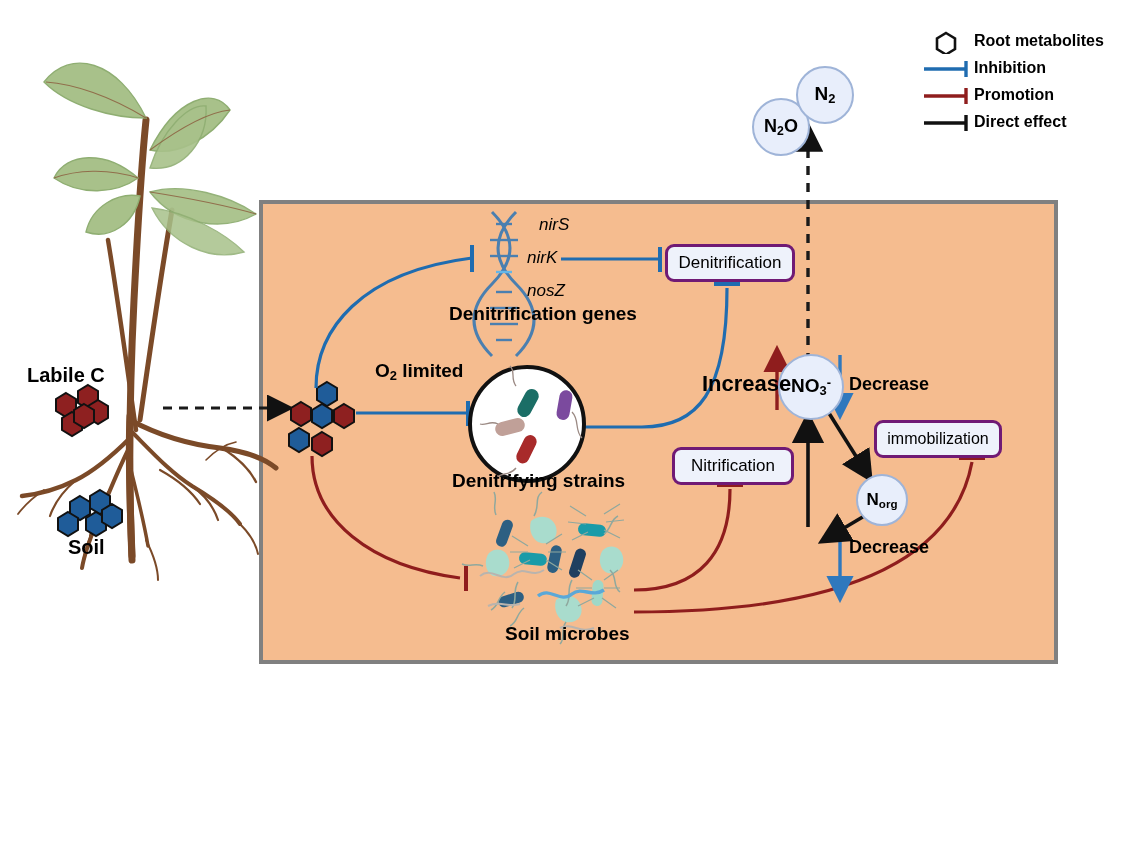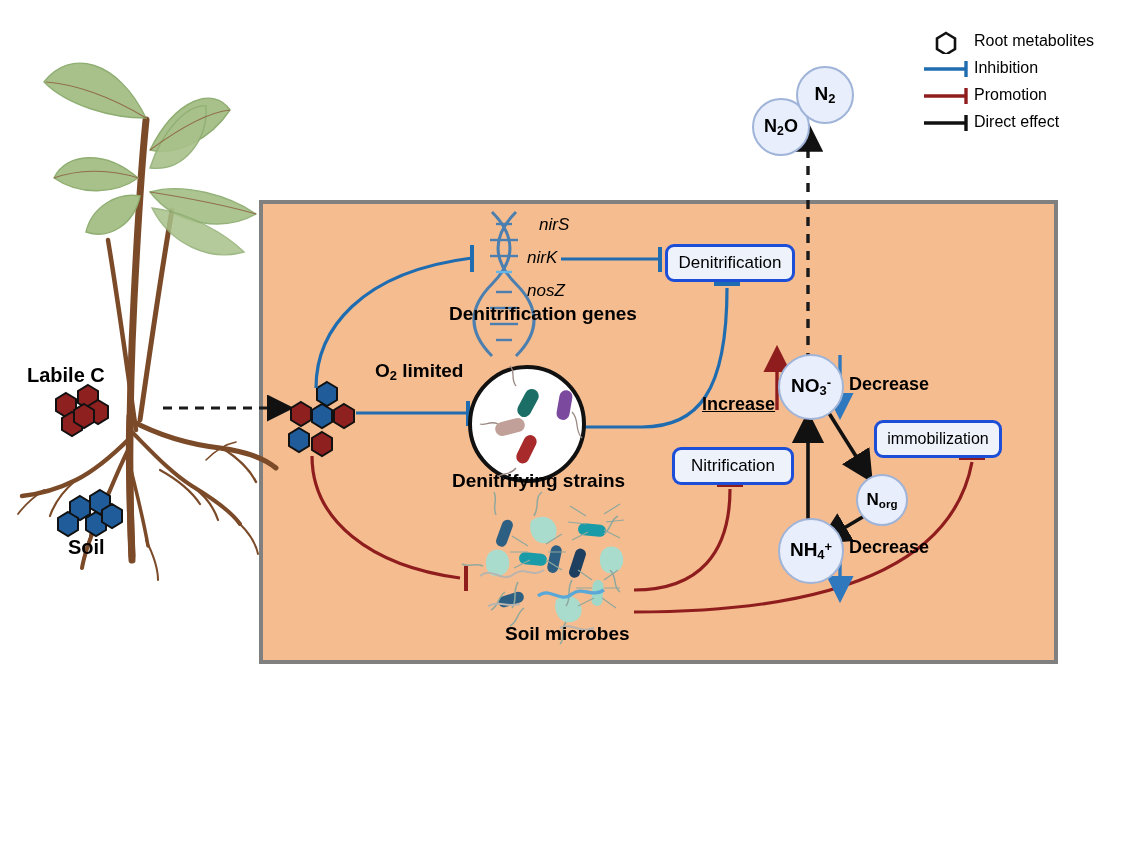--- a/index.html
+++ b/index.html
@@ -4,30 +4,30 @@
 <style>
   html,body{margin:0;padding:0;background:#ffffff;}
   body{width:1128px;height:846px;position:relative;overflow:hidden;
        font-family:"Liberation Sans",sans-serif;}
   #stage{position:absolute;left:0;top:0;width:1128px;height:846px;}
   svg#canvas{position:absolute;left:0;top:0;width:1128px;height:846px;}
 
   .lbl{position:absolute;font-family:"Liberation Sans",sans-serif;
        font-weight:bold;color:#000;white-space:nowrap;}
   .lbl.ital{font-style:italic;font-weight:normal;}
-  .box{position:absolute;background:#eef2fb;border:3px solid #1d4ed8;
+  .box{position:absolute;background:#eef2fb;border:3px solid #701a75;
        border-radius:9px;display:flex;align-items:center;justify-content:center;
        font-family:"Liberation Sans",sans-serif;font-weight:normal;color:#000;
        white-space:nowrap;}
   .circ{position:absolute;border-radius:50%;background:#e8eefb;
         border:2px solid #9fb4d8;display:flex;align-items:center;
         justify-content:center;font-weight:bold;color:#000;}
   .legend{position:absolute;left:922px;top:30px;width:200px;}
   .legrow{position:relative;height:27px;}
-  .legtxt{position:absolute;left:52px;top:2px;font-weight:normal;font-size:16px;
+  .legtxt{position:absolute;left:52px;top:2px;font-weight:bold;font-size:16px;
           color:#000;white-space:nowrap;}
   sub{font-size:.68em;vertical-align:-.25em;}
   sup{font-size:.68em;vertical-align:.38em;}
 </style>
 </head>
 <body>
 
 <div id="stage">
 
 <svg id="canvas" viewBox="0 0 1128 846">
@@ -278,24 +278,21 @@
 <div class="box" style="left:874px;top:420px;width:122px;height:32px;font-size:16px;">immobilization</div>
 
 <div class="lbl" style="left:375px;top:360px;font-size:19px;">O<sub>2</sub> limited</div>
 
 <div class="lbl" style="left:452px;top:470px;font-size:19px;">Denitrifying strains</div>
 <div class="lbl" style="left:477px;top:623px;font-size:19px;margin-left:28px;">Soil microbes</div>
 
 <div class="circ" style="left:778px;top:354px;width:62px;height:62px;font-size:19px;">
   <span>NO<sub>3</sub><sup>-</sup></span>
 </div>
-<div class="circ" style="left:778px;top:518px;width:62px;height:62px;font-size:19px;">
-  <span>NH<sub>4</sub><sup>+</sup></span>
-</div>
 <div class="circ" style="left:856px;top:474px;width:48px;height:48px;font-size:17px;">
   <span>N<sub>org</sub></span>
 </div>
 
-<div class="lbl" style="left:702px;top:394px;font-size:18px;text-decoration:underline;">Increase</div>
+<div class="lbl" style="left:702px;top:371px;font-size:22px;">Increase</div>
 <div class="lbl" style="left:849px;top:374px;font-size:18px;">Decrease</div>
 <div class="lbl" style="left:849px;top:537px;font-size:18px;">Decrease</div>
 
 </div>
 
 </body></html>

